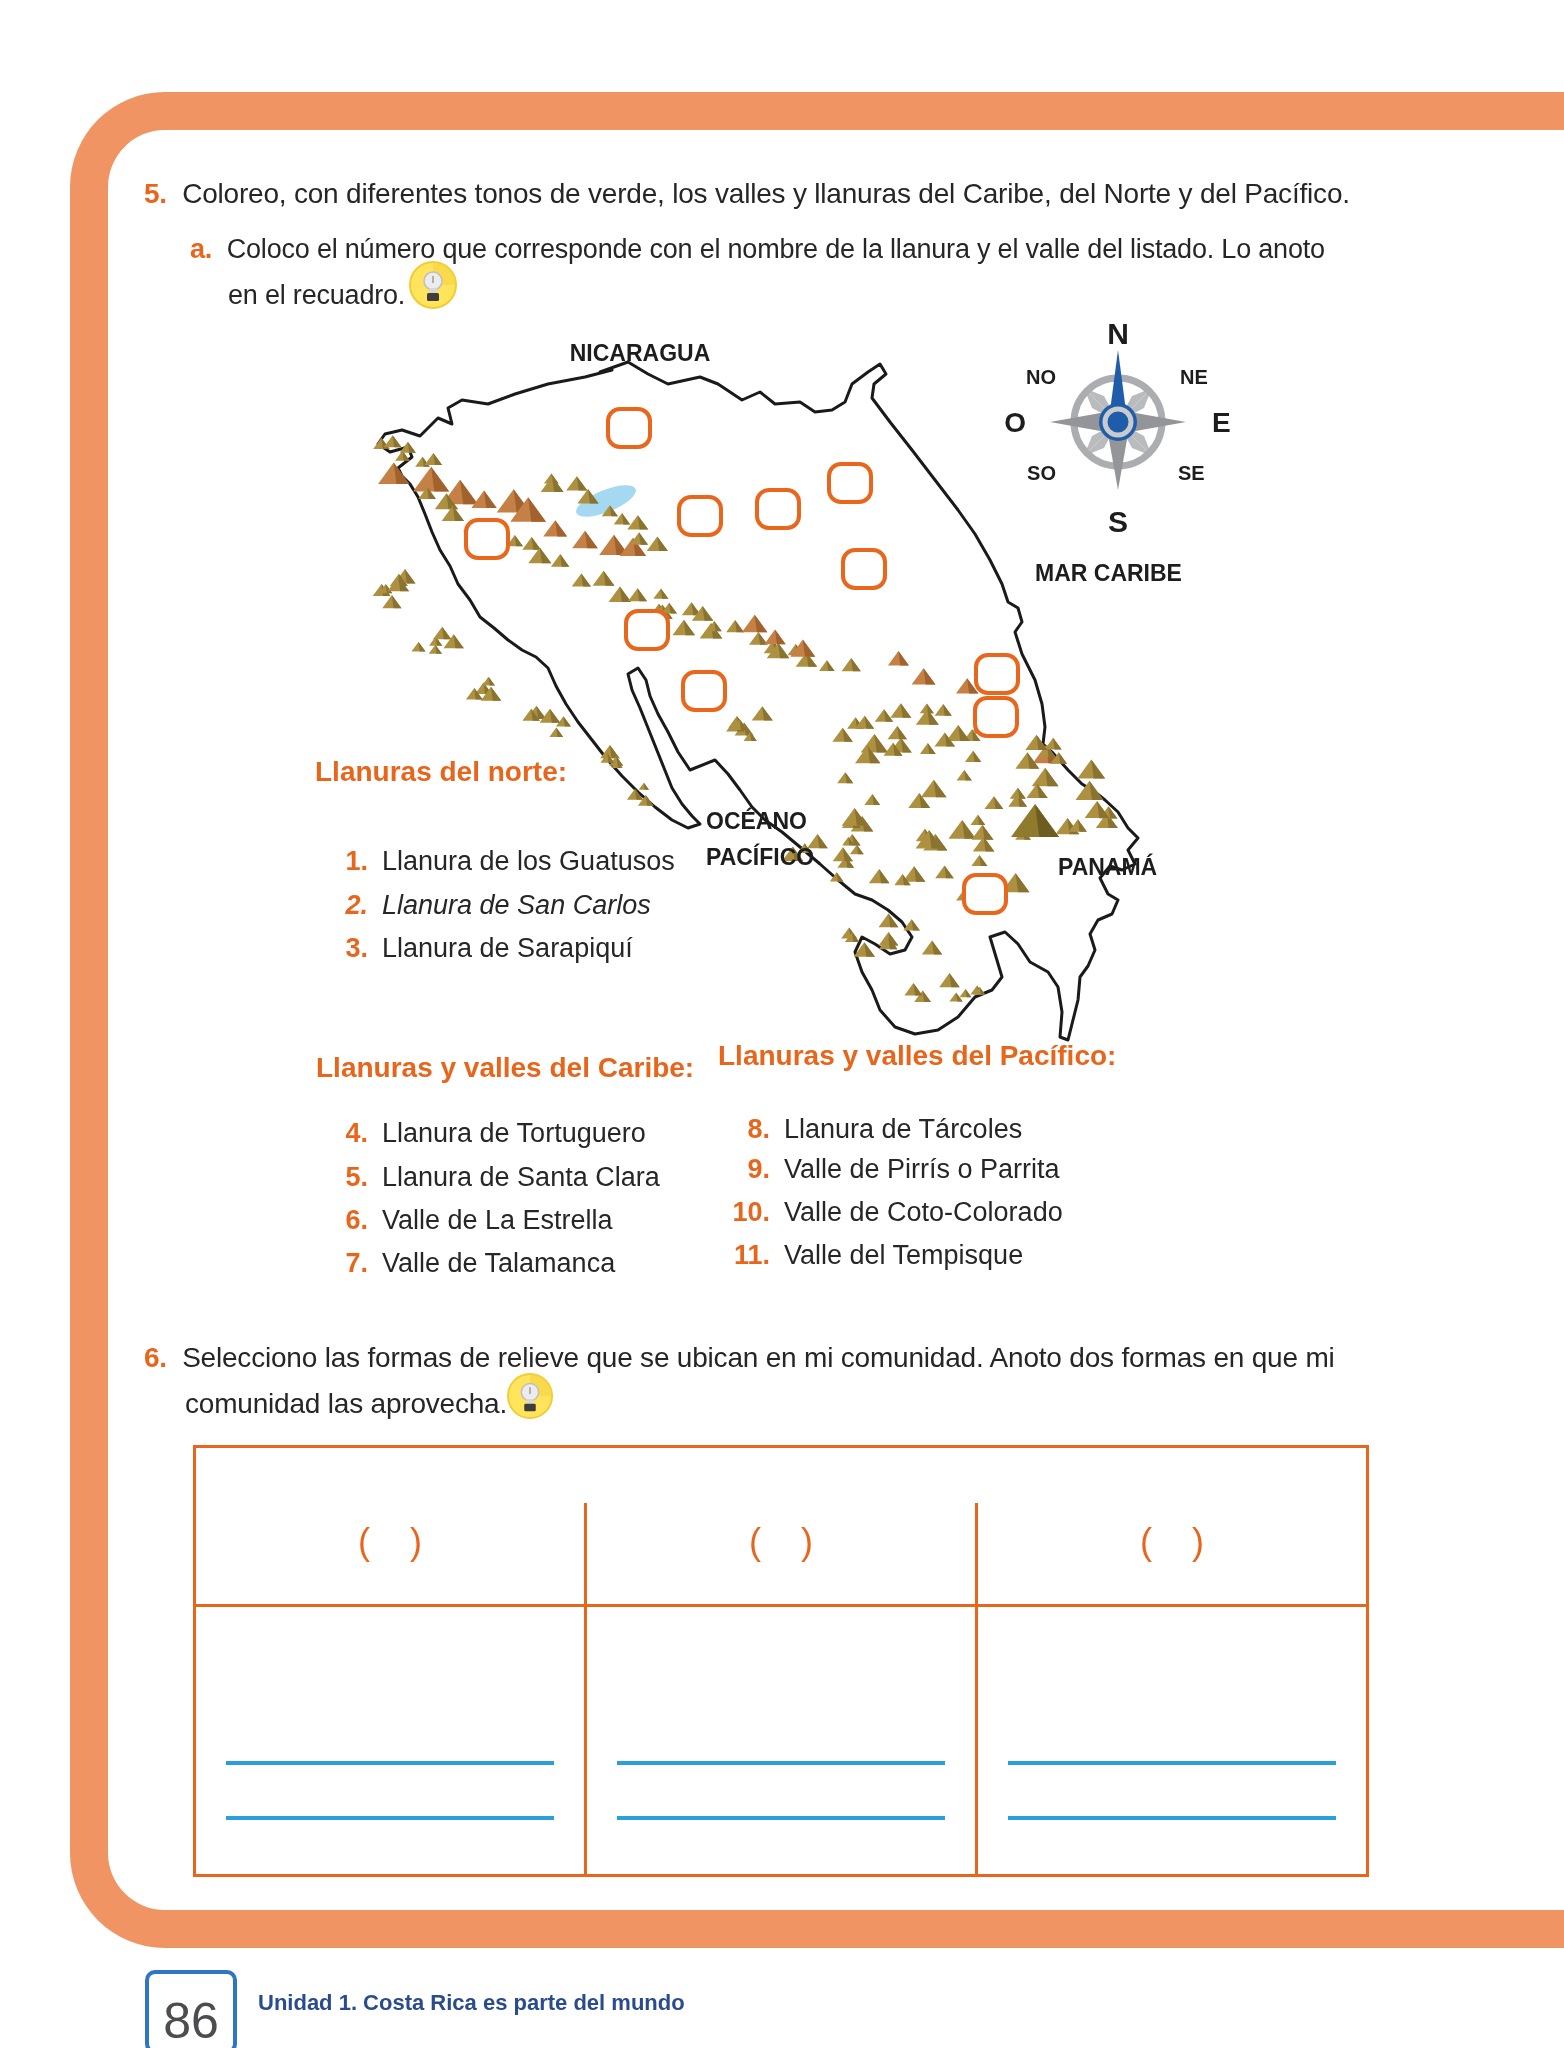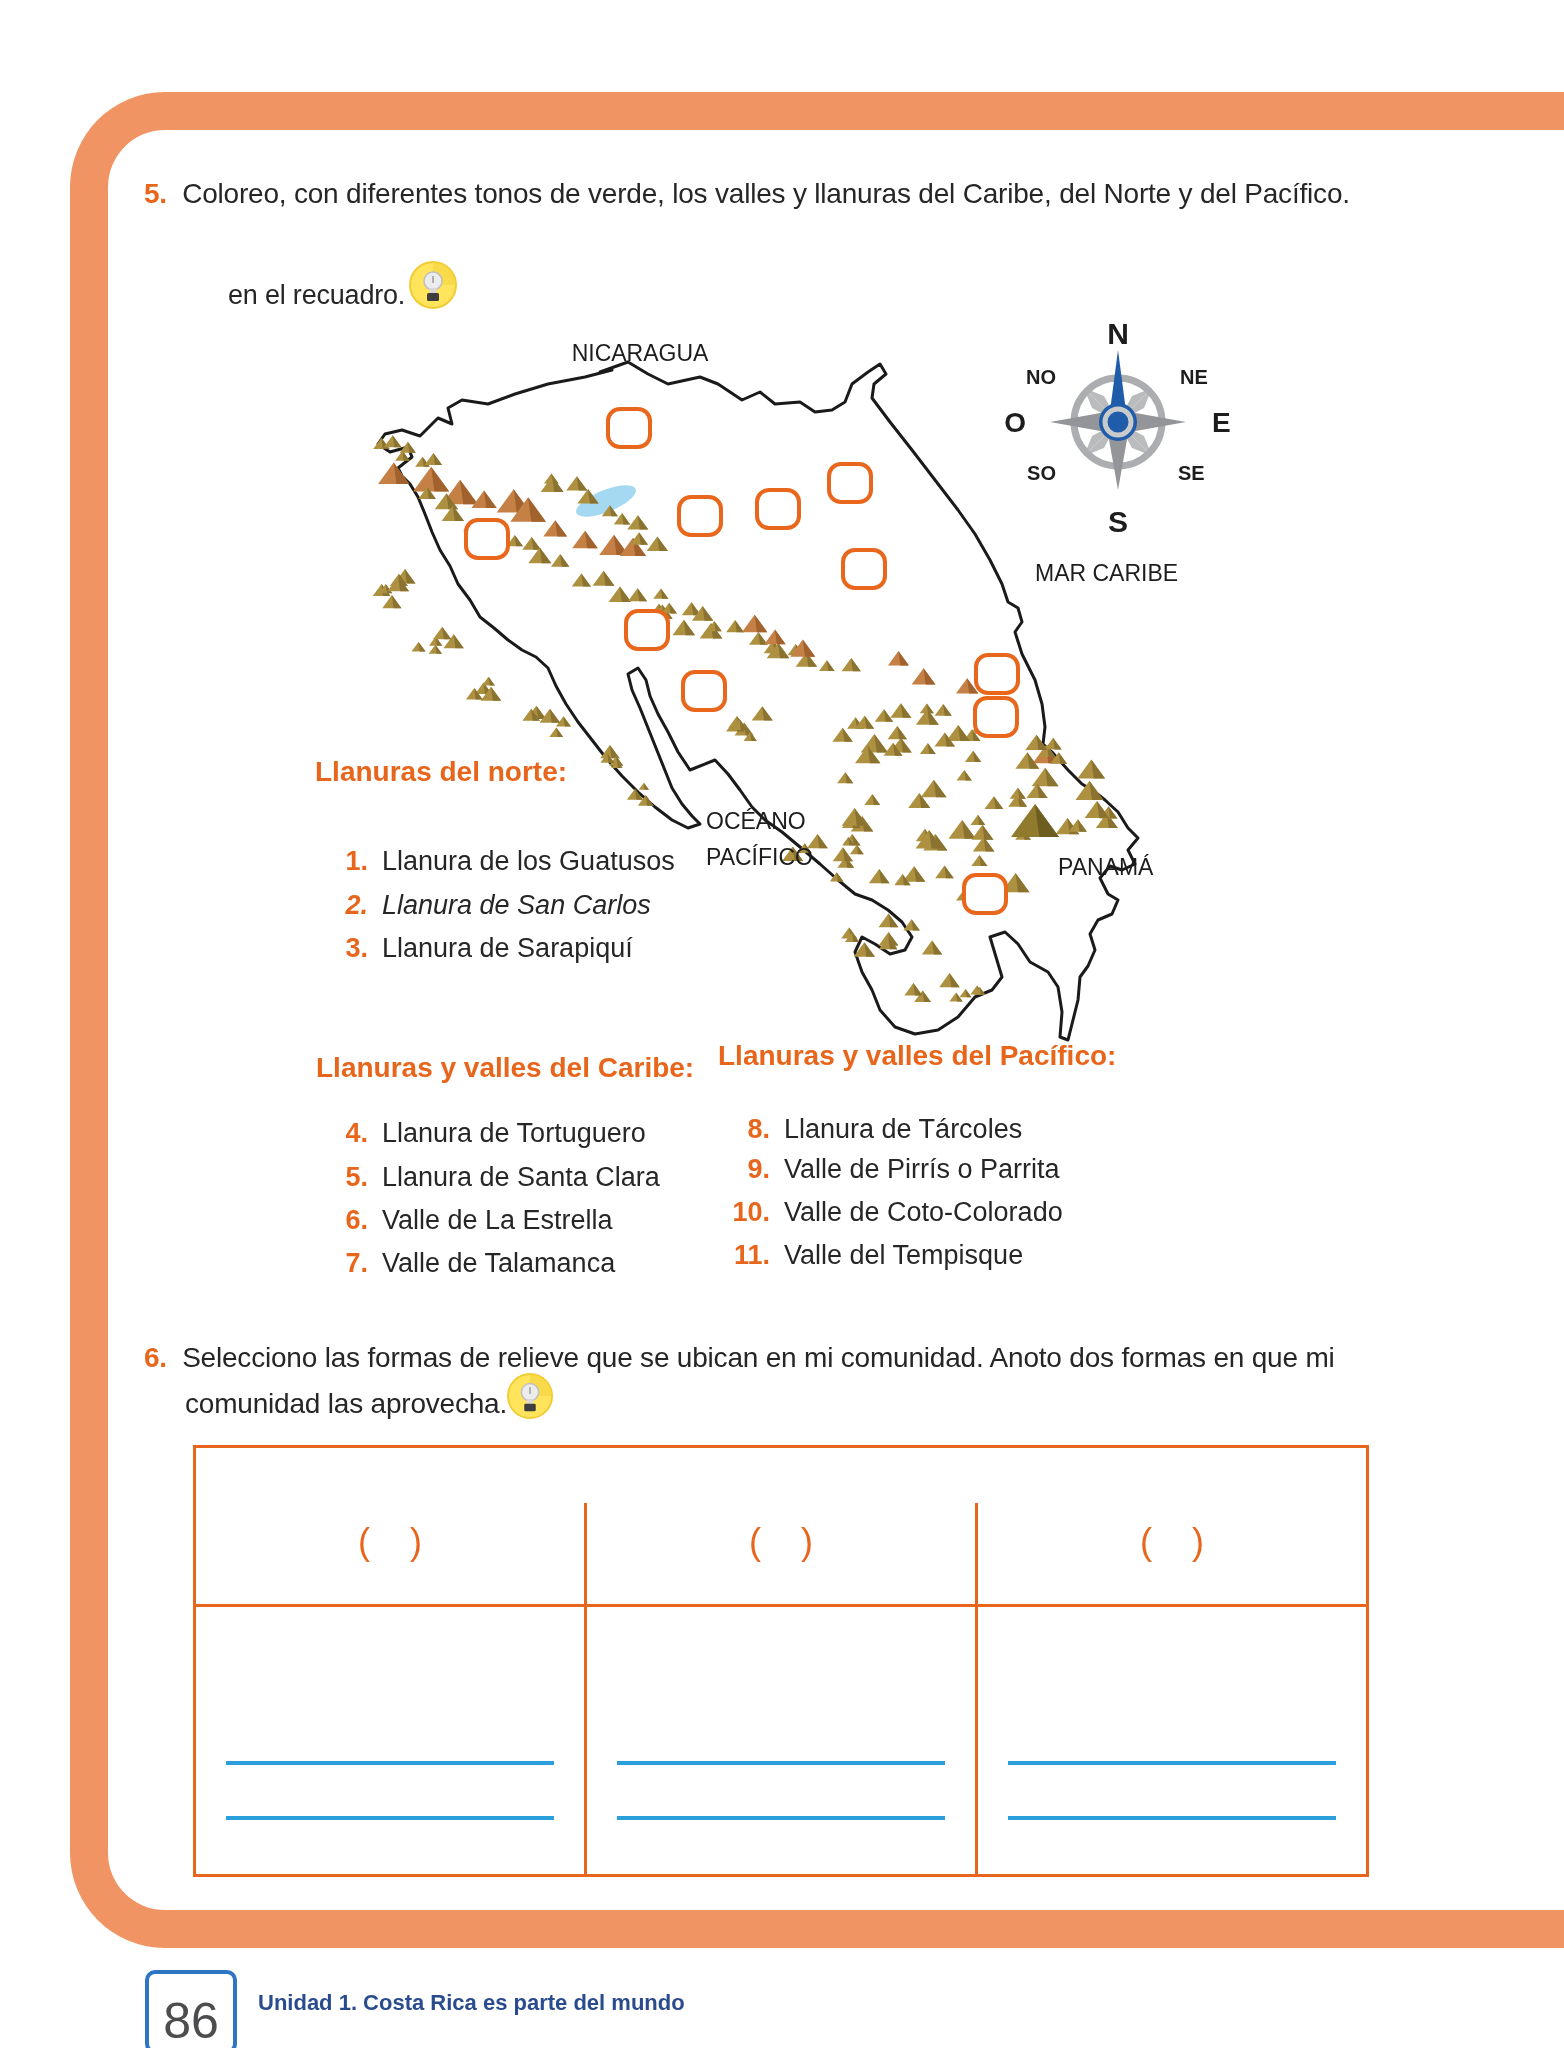--- a/index.html
+++ b/index.html
@@ -5,21 +5,21 @@
   html,body{margin:0;padding:0;}
   body{font-family:"Liberation Sans", sans-serif; background:#fff;}
   #page{position:relative;width:1564px;height:2048px;background:#fff;overflow:hidden;margin-top:32px;}
   .frame{position:absolute;left:70px;top:60px;right:0;bottom:132px;
          border:38px solid #F19463;border-right:none;border-radius:95px 0 0 95px;}
   .abs{position:absolute;}
   .ex-num{color:#E8661C;font-weight:bold;}
   .ex-text{color:#262626;font-weight:500;}
   .ex5-line{font-size:28px;letter-spacing:-0.2px;}
   .exa-line{font-size:27px;letter-spacing:-0.2px;}
-  .maplabel{color:#1d1d1d;font-weight:normal;font-size:23px;letter-spacing:0px;}
+  .maplabel{color:#1d1d1d;font-weight:bold;font-size:23px;letter-spacing:0px;}
   .sec-title{color:#E8661C;font-weight:bold;font-size:28px;}
   .list-item{position:absolute;font-size:27px;color:#262626;font-weight:500;white-space:nowrap;}
   .list-item .no{display:inline-block;color:#E8661C;font-weight:bold;text-align:right;margin-right:14px;}
   .answer-box{position:absolute;width:46px;height:42px;border:4px solid #E8671C;border-radius:14px;background:#fff;box-sizing:border-box;}
   .bulb{position:absolute;}
   
   #reltable{position:absolute;left:193px;top:1413px;width:1176px;height:432px;border:3px solid #E8661C;box-sizing:border-box;background:#fff;}
   #reltable .hdr{position:absolute;left:0;top:0;width:100%;height:55px;background:#E55D15;display:flex;}
   #reltable .hdr .cell{flex:1;display:flex;align-items:center;justify-content:center;
       color:#fff;font-weight:bold;font-size:26px;border-right:3px solid #fff;}
@@ -38,20 +38,21 @@
 </style>
 </head>
 <body>
 
 <div id="page">
 
   <div class="frame"></div>
 
   <div class="abs ex5-line" style="left:144px;top:146px;width:1330px;"><span class="ex-num">5.</span>&nbsp;&nbsp;<span class="ex-text">Coloreo, con diferentes tonos de verde, los valles y llanuras del Caribe, del Norte y del Pacífico.</span></div>
 
+  <div class="abs exa-line" style="left:190px;top:202px;width:1300px;"><span class="ex-num">a.</span>&nbsp;&nbsp;<span class="ex-text">Coloco el número que corresponde con el nombre de la llanura y el valle del listado. Lo anoto</span></div>
   <div class="abs exa-line ex-text" style="left:228px;top:248px;">en el recuadro.</div>
 
   <svg class="bulb" style="left:408px;top:228px;" width="50" height="50" viewBox="0 0 50 50">
     <circle cx="25" cy="25" r="23" fill="#FFE45C" stroke="#F2CC35" stroke-width="2"></circle>
     <path d="M25 2 A23 23 0 0 1 48 25 L25 25 Z" fill="#F5D33F" opacity="0.6"></path>
     <circle cx="25" cy="21" r="9" fill="#ECECEC" stroke="#BFBFBF" stroke-width="1.5"></circle>
     <path d="M21 28 L29 28 L28 33 L22 33 Z" fill="#D8D8D8"></path>
     <rect x="19" y="33" width="12" height="8" rx="1.5" fill="#3E3E3E"></rect>
     <line x1="25" y1="16" x2="25" y2="23" stroke="#9A9A9A" stroke-width="1.5"></line>
   </svg>

